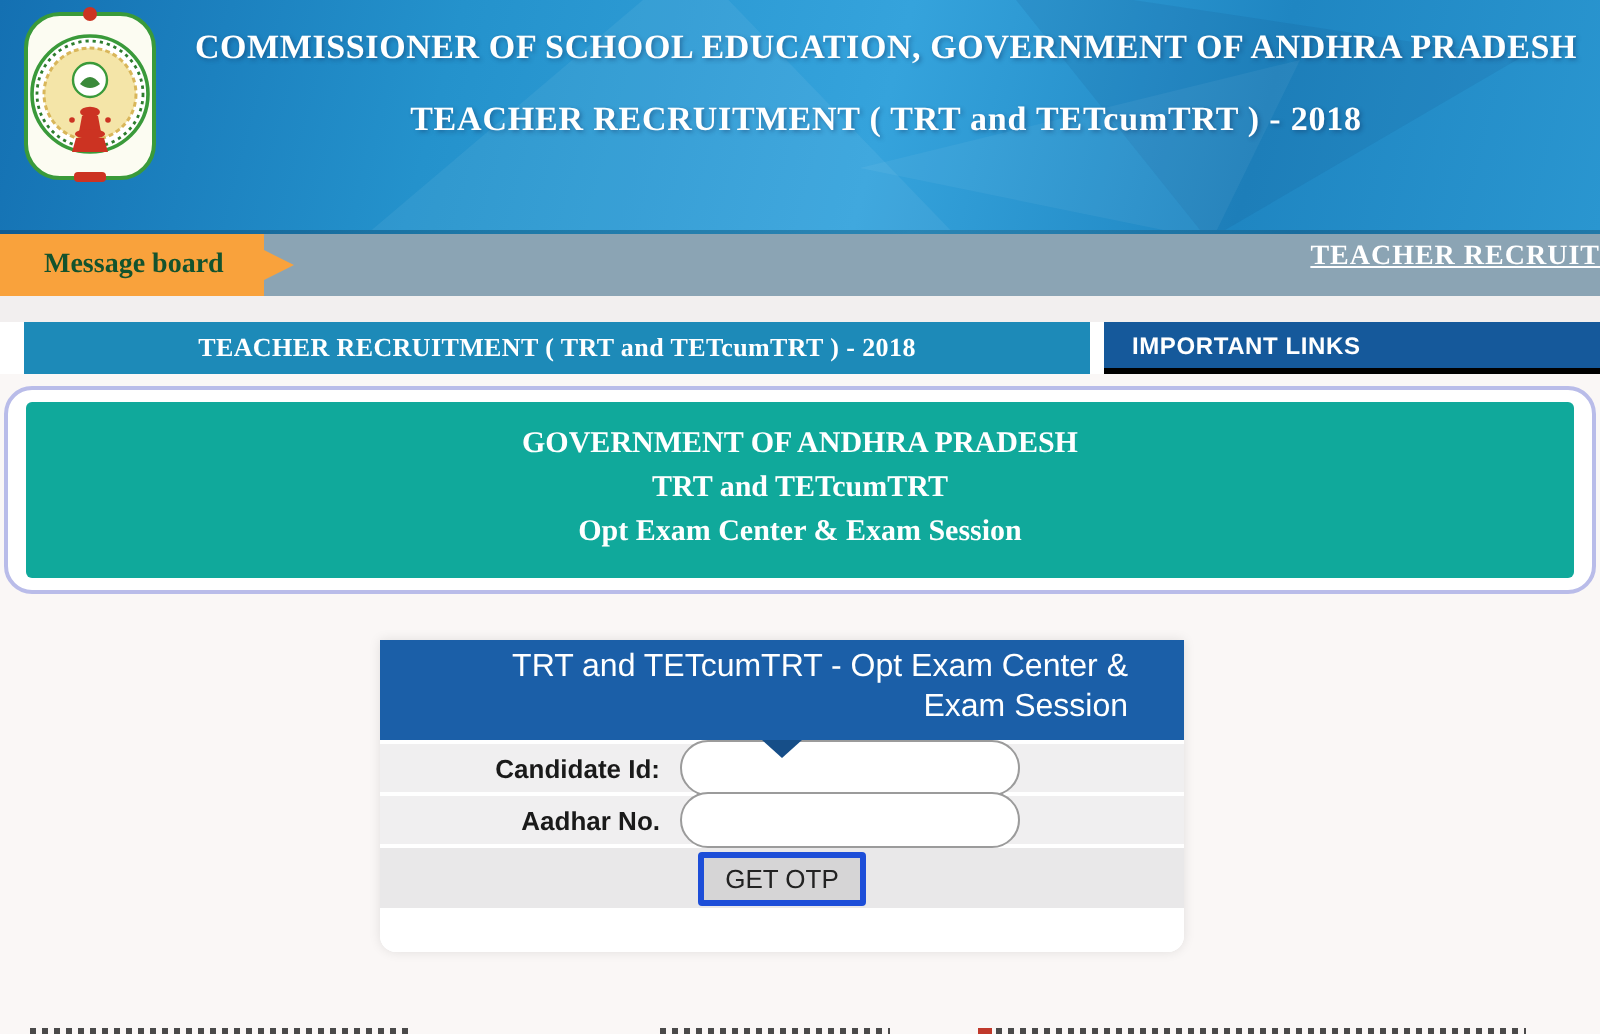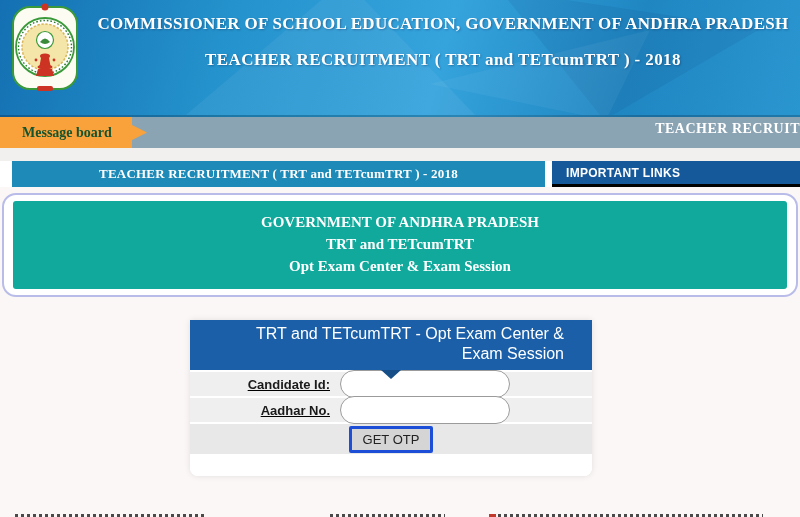--- a/index.html
+++ b/index.html
@@ -29,21 +29,21 @@
   
   .msgbar{position:relative;height:31px;background:#8ba4b4;overflow:hidden;}
   .ribbon{
     position:absolute;left:0;top:0;width:148px;height:31px;background:#f9a23c;
     clip-path:polygon(0 0,132px 0,132px 26%,147px 50%,132px 74%,132px 100%,0 100%);
     display:flex;align-items:center;padding-left:22px;box-sizing:border-box;
     color:#14532d;font-family:"Liberation Serif",serif;font-size:14px;font-weight:600;cursor:pointer;
   }
   .marquee{
     position:absolute;right:0;top:0;height:23px;display:flex;align-items:center;
-    color:#fff;font-family:"Liberation Serif",serif;font-size:14px;font-weight:600;letter-spacing:.5px;white-space:nowrap;
+    color:#fff;font-family:"Liberation Serif",serif;font-size:14px;font-weight:600;letter-spacing:.5px;white-space:nowrap;text-decoration:underline;
   }
   
   .strip{height:13px;background:#f2efef;}
   .bars-row{display:flex;height:26px;background:#ffffff;padding-left:12px;box-sizing:border-box;}
   .bar-left{
     width:533px;background:#1d8ab8;color:#fff;display:flex;align-items:center;justify-content:center;
     font-family:"Liberation Serif",serif;font-weight:bold;font-size:13px;letter-spacing:.2px;
   }
   .bar-gap{width:7px;background:#ffffff;}
   .bar-right{
@@ -66,21 +66,21 @@
     box-shadow:0 0 6px rgba(0,0,0,.10);position:relative;
   }
   .form-header{
     background:#1b5fa8;color:#fff;text-align:right;font-size:16px;line-height:20px;
     padding:4px 28px 6px 28px;position:relative;
   }
   .form-header::after{
     content:"";position:absolute;left:50%;bottom:-9px;margin-left:-10px;
     border-left:10px solid transparent;border-right:10px solid transparent;border-top:9px solid #164e88;
   }
-  .form-row{margin-top:2px;background:#f0eff0;height:24px;display:flex;align-items:center;text-decoration:underline;}
+  .form-row{margin-top:2px;background:#f0eff0;height:24px;display:flex;align-items:center;}
   .form-label{width:140px;text-align:right;font-size:13px;font-weight:bold;color:#1a1a1a;}
   .pill-input{
     margin-left:10px;width:148px;height:26px;border:1px solid #9b9b9b;border-radius:14px;
     background:#fff;padding:0 10px;font-size:13px;box-sizing:content-box;outline:none;
   }
   .btn-row{margin-top:2px;background:#e9e8e9;height:30px;display:flex;align-items:center;justify-content:center;}
   .get-otp{
     font-size:13px;color:#222;background:#d6d5d6;border:3px solid #1d4ed8;border-radius:2px;
     padding:3px 11px;cursor:pointer;font-family:"Liberation Sans",sans-serif;
   }

